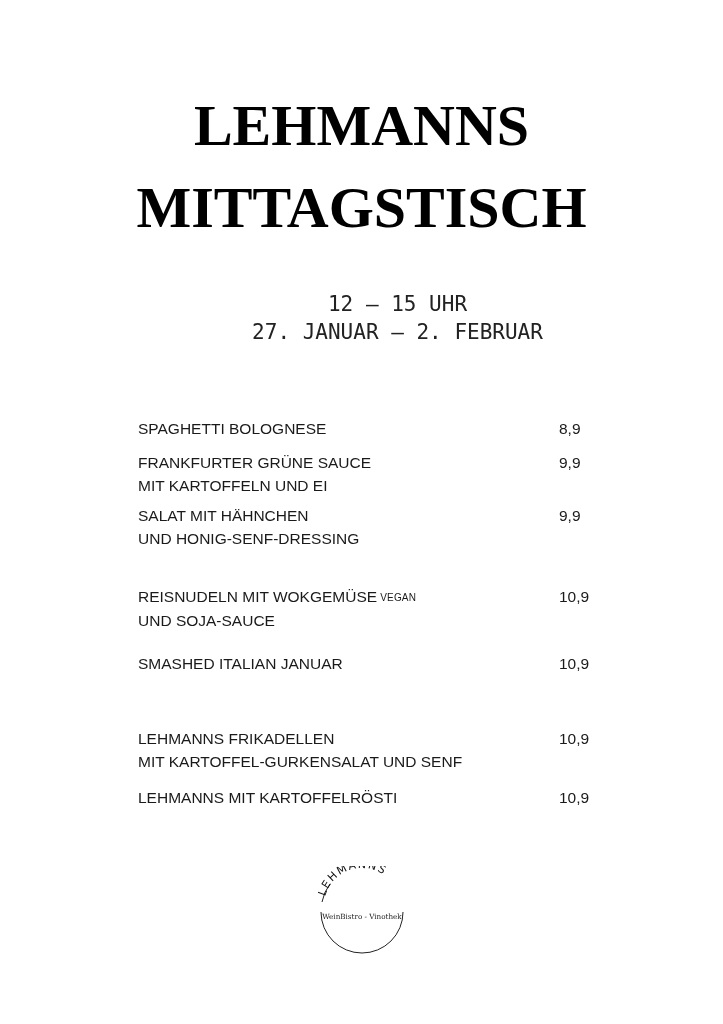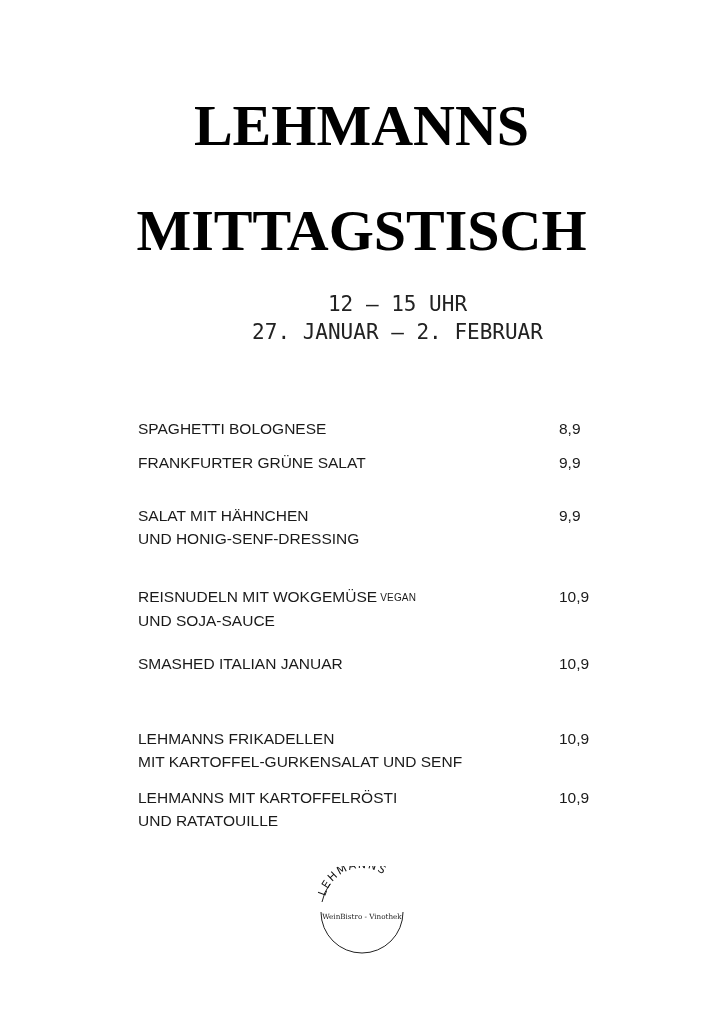--- a/index.html
+++ b/index.html
@@ -21,21 +21,21 @@
       text-align: center;
       font-family: "Liberation Serif", "DejaVu Serif", serif;
       font-weight: bold;
       font-size: 58px;
       line-height: 1;
       color: #000000;
       letter-spacing: 0px;
       margin: 0;
     }
     .title.l1 { top: 97px; }
-    .title.l2 { top: 202px; }
+    .title.l2 { top: 179px; }
 
     .subhead {
       position: absolute;
       left: 0;
       width: 723px;
       text-align: center;
       font-family: "DejaVu Sans Mono", "Liberation Mono", monospace;
       font-size: 21px;
       line-height: 28px;
       color: #222222;
@@ -91,21 +91,22 @@
 <div class="subhead s1">12 – 15 UHR</div>
 <div class="subhead s2">27. JANUAR – 2. FEBRUAR</div>
 
 <div class="menu">
   <div class="item" style="top:12px;">
     <span class="name">SPAGHETTI BOLOGNESE</span>
     <span class="price">8,9</span>
   </div>
 
   <div class="item" style="top:46px;">
-    <span class="name">FRANKFURTER GRÜNE SALAT</span>
+    <span class="name">FRANKFURTER GRÜNE SAUCE</span>
+    <span class="desc">MIT KARTOFFELN UND EI</span>
     <span class="price">9,9</span>
   </div>
 
   <div class="item" style="top:99px;">
     <span class="name">SALAT MIT HÄHNCHEN</span>
     <span class="desc">UND HONIG-SENF-DRESSING</span>
     <span class="price">9,9</span>
   </div>
 
   <div class="item" style="top:180px;">
@@ -120,21 +121,20 @@
   </div>
 
   <div class="item" style="top:322px;">
     <span class="name">LEHMANNS FRIKADELLEN</span>
     <span class="desc">MIT KARTOFFEL-GURKENSALAT UND SENF</span>
     <span class="price">10,9</span>
   </div>
 
   <div class="item" style="top:381px;">
     <span class="name">LEHMANNS MIT KARTOFFELRÖSTI</span>
-    <span class="desc">UND RATATOUILLE</span>
     <span class="price">10,9</span>
   </div>
 </div>
 
 <div class="logo">
   <svg width="104" height="90" viewBox="0 0 104 90">
     <defs>
       <path id="arcTop" d="M 14 40 A 38 38 0 0 1 90 40" fill="none"></path>
     </defs>
 

